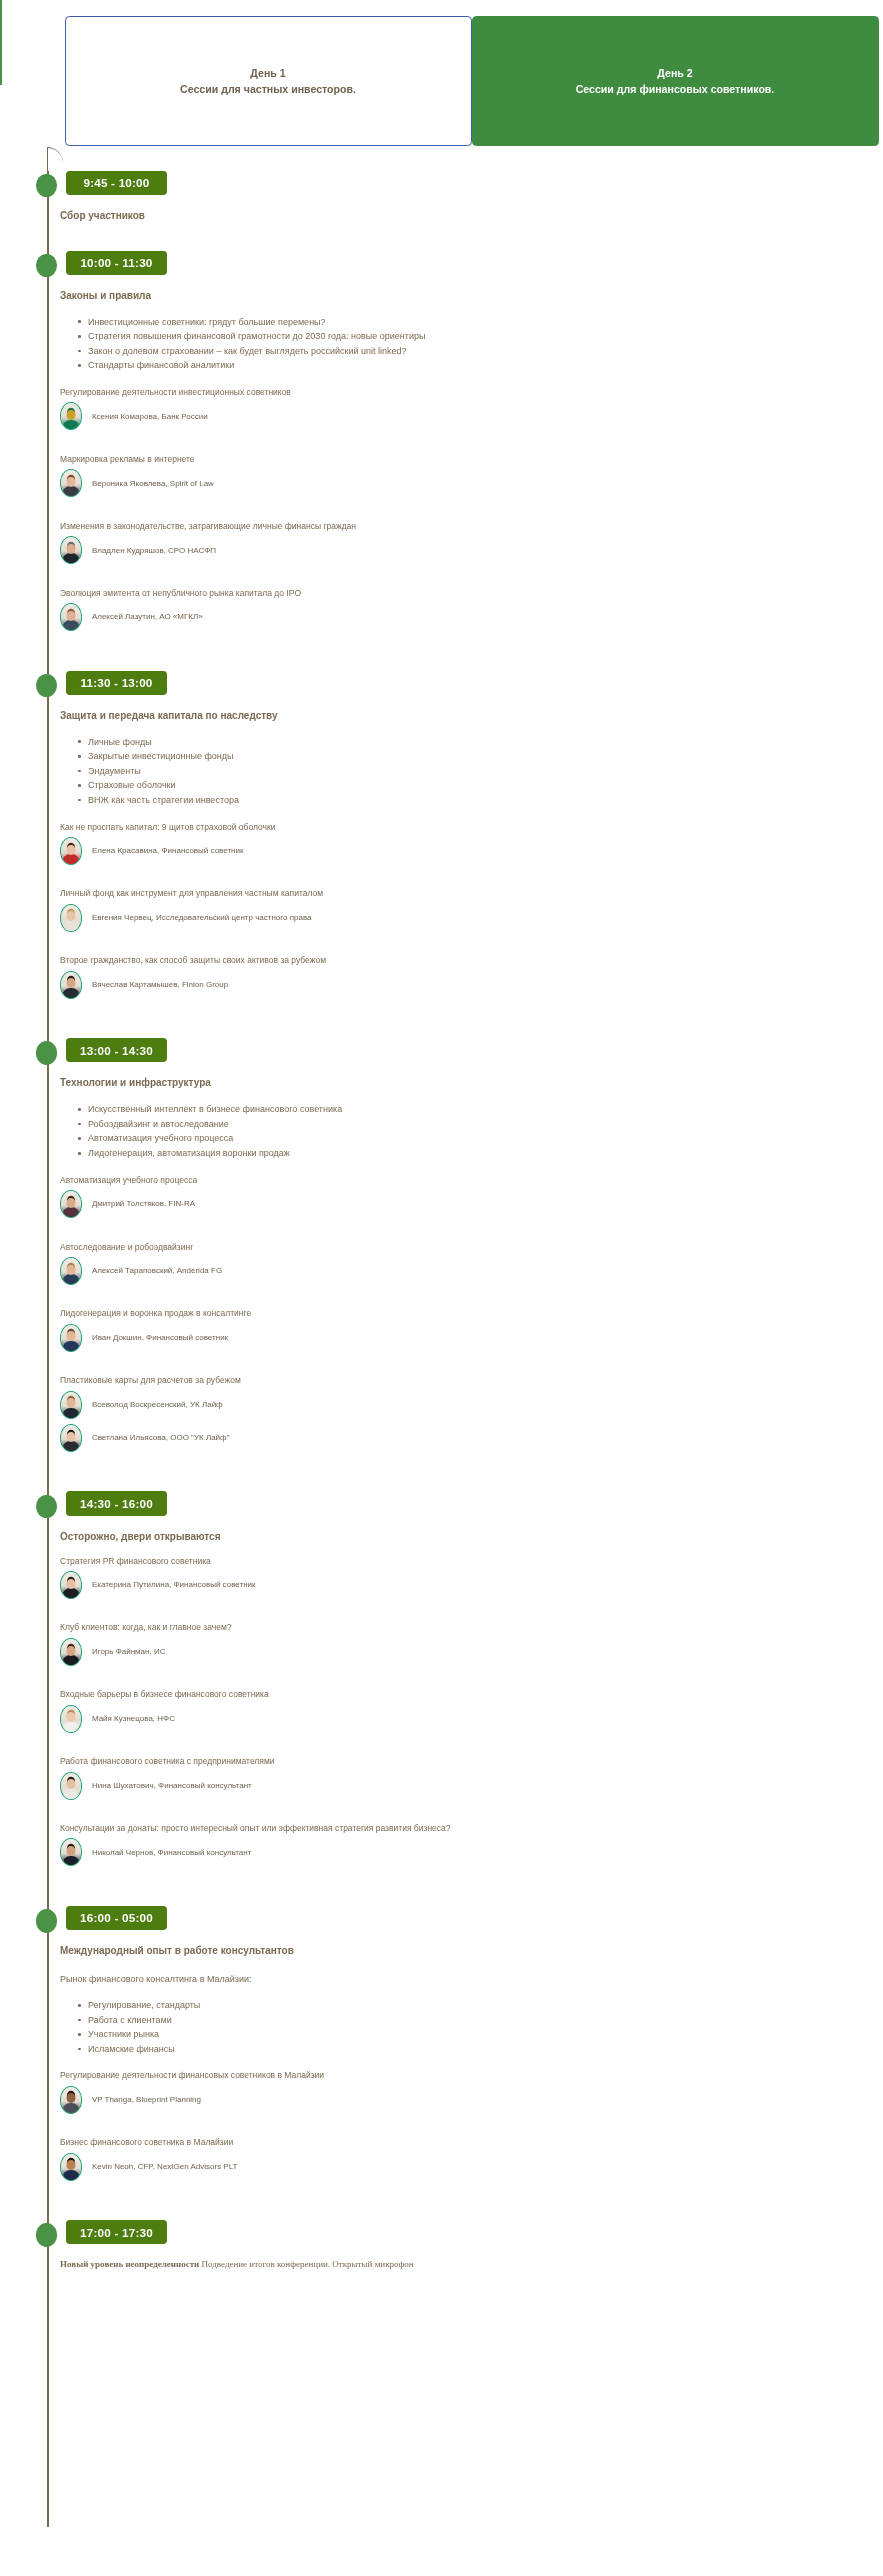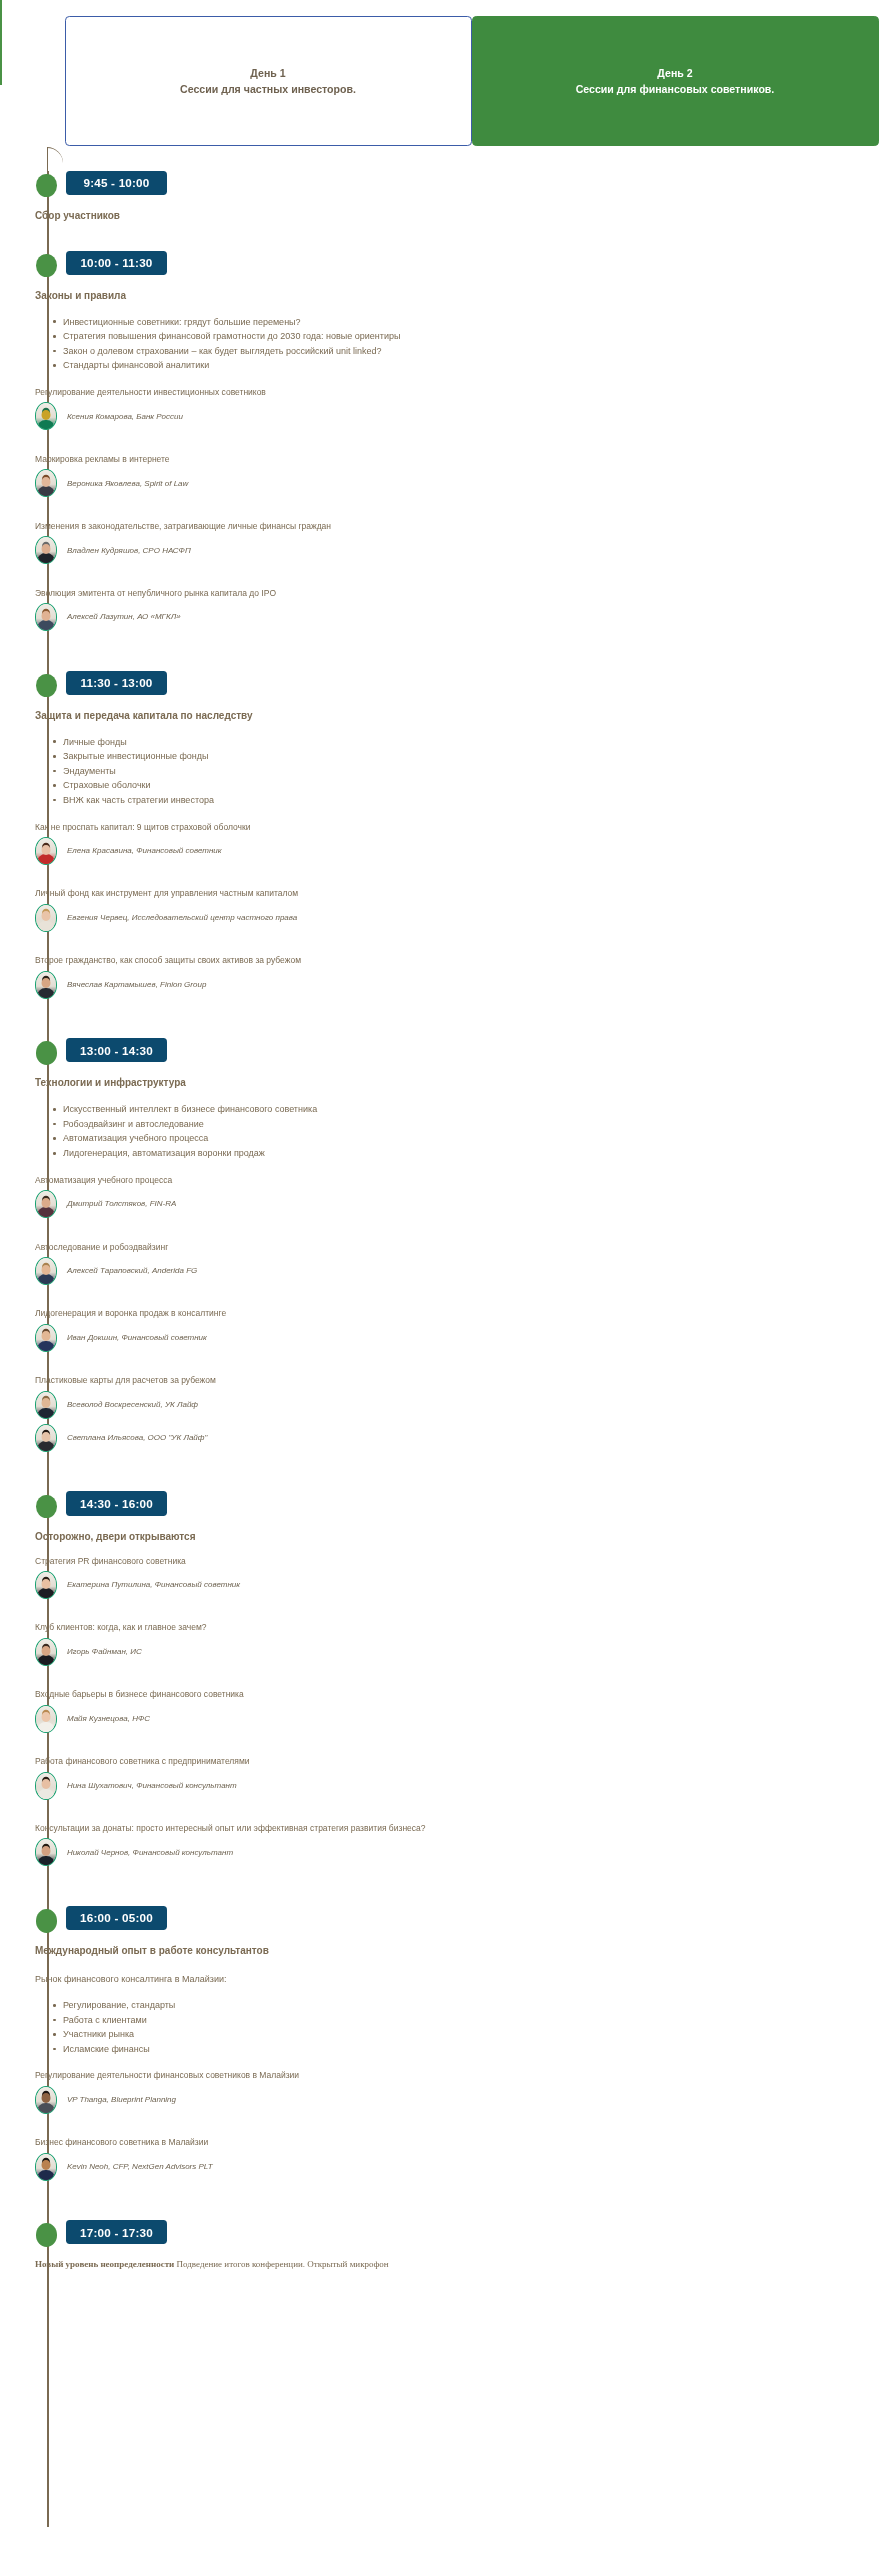--- a/index.html
+++ b/index.html
@@ -92,31 +92,31 @@
     height: 23.4px;
     border-radius: 50%;
     background: #4a9245;
   }
 
   .time-pill {
     display: inline-block;
     margin-left: 66px;
     min-width: 101px;
     padding: 5.3px 14px 5.8px 14px;
-    background: #0c4a6e;
+    background: #4d7c0f;
     color: #ffffff;
     font-size: 11.7px;
     font-weight: bold;
     letter-spacing: 0.2px;
     text-align: center;
     border-radius: 3.7px;
     cursor: pointer;
   }
 
-  .block-body { padding-left: 35px; padding-right: 117px; }
+  .block-body { padding-left: 60px; padding-right: 117px; }
 
   .block-title {
     font-size: 10px;
     font-weight: bold;
     color: #7a6a52;
     margin: 15px 0 0 0;
   }
 
   .closing-line { font-size: 9px; color: #7a6a52; margin-top: 15px; font-family: Liberation Serif, serif; }
   .closing-line b { font-weight: bold; }
@@ -182,21 +182,20 @@
   .avatar .body {
     position: absolute;
     left: 50%;
     bottom: -4.3px;
     width: 18px; height: 14px;
     transform: translateX(-50%);
     border-radius: 8.5px 8.5px 0 0;
   }
   .speaker-name {
     font-size: 8px;
-    font-style: italic;
     color: #6d6250;
     white-space: nowrap;
   }
   .gap-sm { height: 9.6px; }
   .gap-lg { height: 30px; }
 </style>
 </head>
 <body>
 
 <div class="page">

